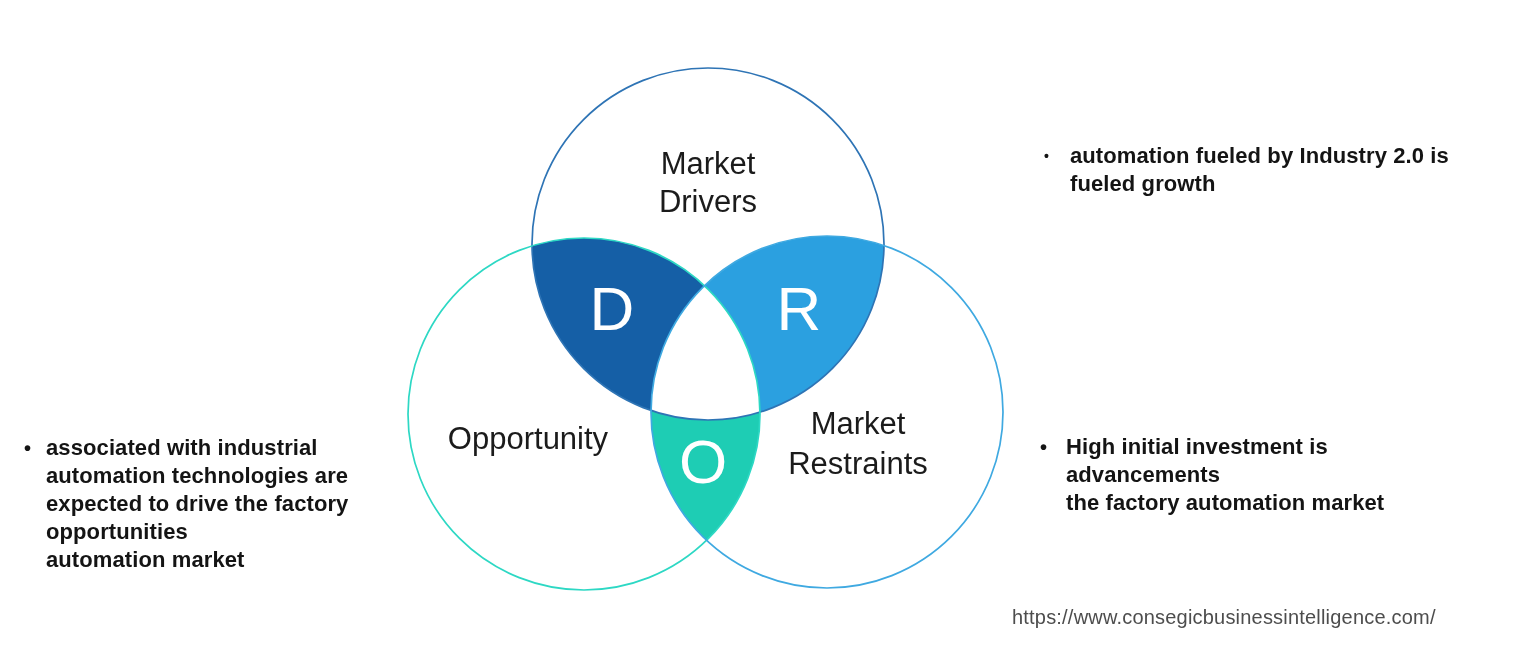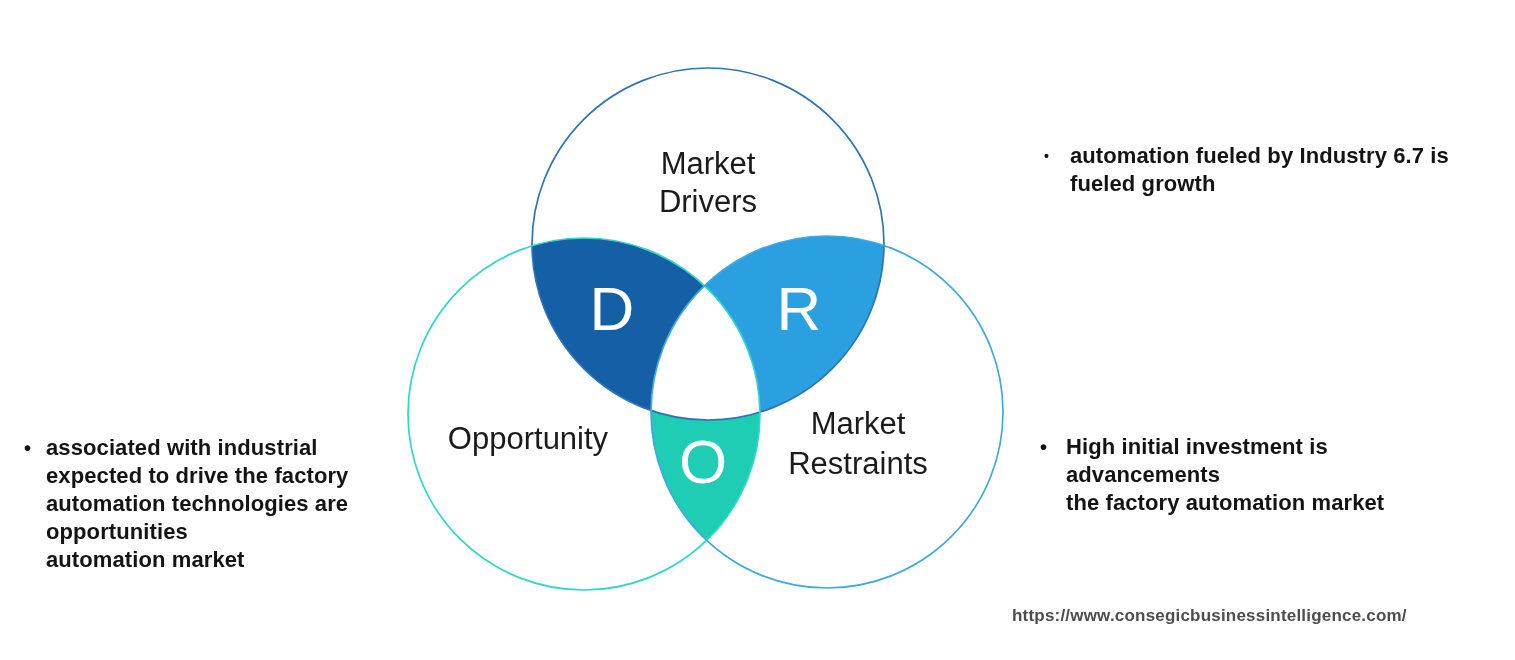--- a/index.html
+++ b/index.html
@@ -48,23 +48,23 @@
     flex: none;
     width: 22px;
     text-align: left;
     line-height: 28px;
   }
   .note.n-left .marker   { font-size: 20px; }
   .note.n-tr .marker     { font-size: 14px; width: 26px; }
   .note.n-br .marker     { font-size: 20px; width: 26px; }
   .source-url {
     position: absolute;
-    font-size: 17px;
+    font-size: 20px;
     color: #4d4d4d;
-    font-weight: 700;
+    font-weight: 400;
     letter-spacing: 0.2px;
   }
 </style>
 </head>
 <body>
 
 <div class="canvas">
 
   <svg class="venn" width="1515" height="660" viewBox="0 0 1515 660">
     <defs>
@@ -106,31 +106,31 @@
 
     <text class="overlap-letter" x="612" y="330">D</text>
     <text class="overlap-letter" x="799" y="330">R</text>
     <text class="overlap-letter" x="703" y="483">O</text>
   </svg>
 
   <div class="note n-left" style="left:24px; top:434px; width:360px;">
     <span class="marker">•</span>
     <div class="note-lines">
       <div>associated with industrial</div>
+      <div>automation technologies are</div>
       <div>expected to drive the factory</div>
-      <div>automation technologies are</div>
       <div>opportunities</div>
       <div>automation market</div>
     </div>
   </div>
 
   <div class="note n-tr" style="left:1044px; top:142px; width:430px;">
     <span class="marker">•</span>
     <div class="note-lines">
-      <div>automation fueled by Industry 6.7 is</div>
+      <div>automation fueled by Industry 2.0 is</div>
       <div>fueled growth</div>
     </div>
   </div>
 
   <div class="note n-br" style="left:1040px; top:433px; width:440px;">
     <span class="marker">•</span>
     <div class="note-lines">
       <div>High initial investment is advancements</div>
       <div>the factory automation market</div>
     </div>

